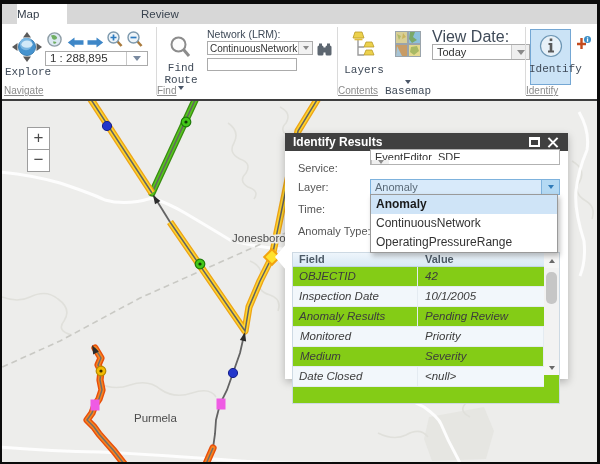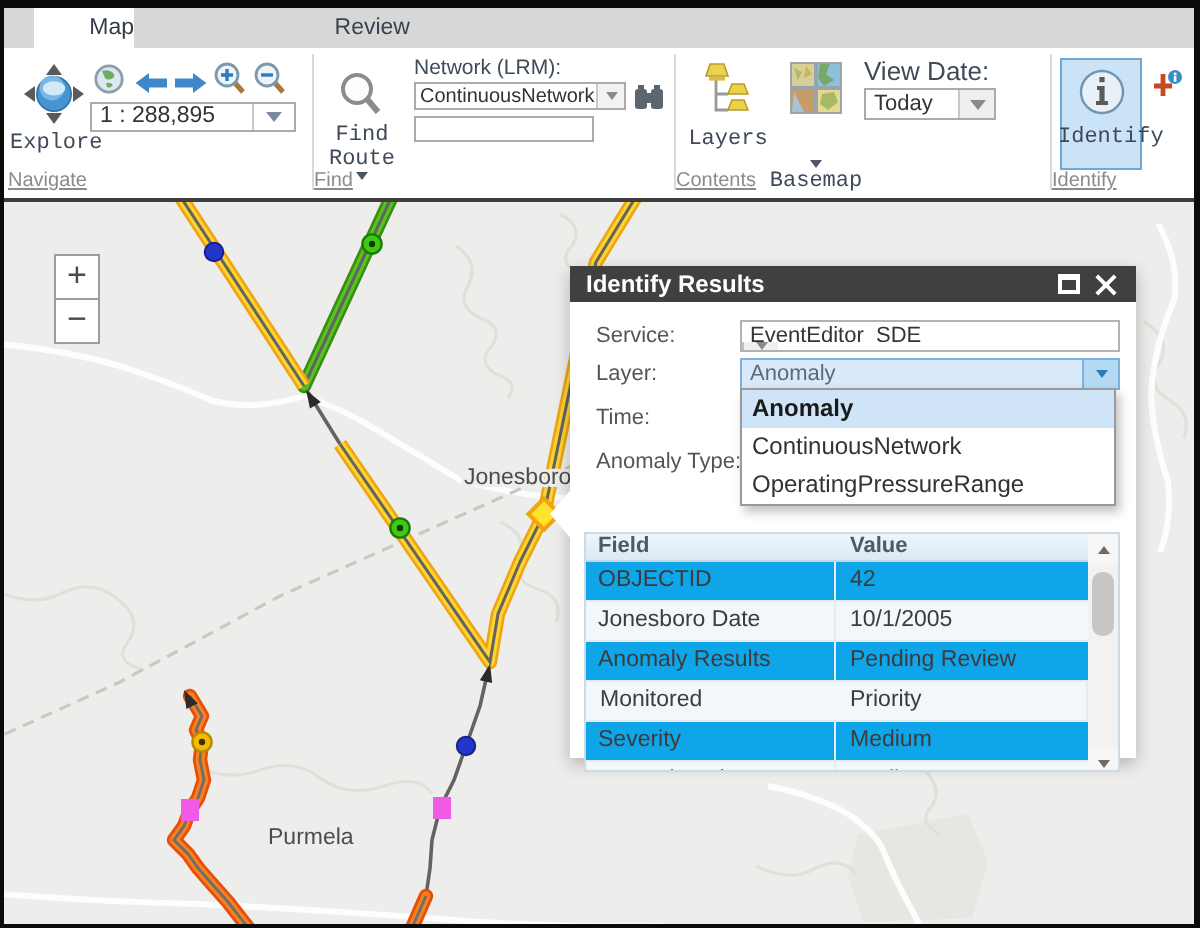--- a/index.html
+++ b/index.html
@@ -2,21 +2,21 @@
 <html><head>
 <meta charset="utf-8">
 <style>
   html,body{margin:0;padding:0;}
   .window{position:relative;width:600px;height:464px;background:#0b0b0b;overflow:hidden;
     font-family:"Liberation Sans",sans-serif;-webkit-font-smoothing:antialiased;}
   .app{position:absolute;left:2px;top:4px;width:595px;height:458px;background:#fff;overflow:hidden;}
 
   
   .tabstrip{position:absolute;left:0;top:0;width:100%;height:20px;background:#d7d7d7;}
-  .tab{position:absolute;top:0;height:20px;line-height:21px;text-align:right;
+  .tab{position:absolute;top:0;height:20px;line-height:21px;text-align:left;
        font-size:11.5px;color:#39434f;cursor:default;}
   .tab.active{background:#fff;color:#333d49;}
 
   
   .ribbon{position:absolute;left:0;top:20px;width:100%;height:75px;background:#fff;
           border-bottom:2px solid #3e3e3e;}
   .rsep{position:absolute;top:3px;height:68px;width:1px;background:#dadada;}
   .grouplabel{position:absolute;top:60px;height:14px;line-height:14px;font-size:10px;
               color:#8b8b8b;text-decoration:underline;}
   .rbtn-label{font-size:11px;color:#3f4a58;text-align:center;line-height:12px;font-family:Liberation Mono, monospace;}
@@ -63,27 +63,27 @@
   .dlg-combo.focused .carr{background:#b4d9f3;border-left-color:#7db2dd;}
   .dlg-combo.focused .carr .tri-down{border-top-color:#2f7ab8;}
 
   .dropdown{position:absolute;left:85px;top:61px;width:186px;background:#fff;
             border:1px solid #9a9a9a;box-shadow:2px 3px 5px rgba(0,0,0,0.25);z-index:30;}
   .dd-item{height:19px;line-height:19px;padding-left:5px;font-size:12px;color:#333;cursor:pointer;
            white-space:nowrap;overflow:hidden;}
   .dd-item.selected{background:#cfe4f7;color:#1a1a1a;font-weight:bold;}
 
   
-  .dlg-table{position:absolute;left:7px;top:133px;width:268px;height:120px;border:1px solid #cdd9e3;
-             box-sizing:border-box;overflow:hidden;background:#0ea5e9;}
+  .dlg-table{position:absolute;left:7px;top:119px;width:268px;height:152px;border:1px solid #cdd9e3;
+             box-sizing:border-box;overflow:hidden;background:#84cc16;}
   .tbl-head{position:absolute;left:0;top:0;width:251px;height:13px;
             background:linear-gradient(#eef5fb,#d9e9f5);border-bottom:1px solid #c3d6e4;}
   .tbl-head .hcell{position:absolute;top:0;height:13px;line-height:13px;font-weight:bold;
                    color:#4d5a66;font-size:11px;}
-  .tbl-rows{position:absolute;left:0;top:14px;width:251px;}
+  .tbl-rows{position:absolute;left:0;top:14px;width:251px;font-style:italic;}
   .trow{height:20px;box-sizing:border-box;border-bottom:1px solid #e4ebf1;display:flex;}
   .trow.alt{background:#f2f7fb;}
   .tcell{line-height:19px;font-size:11.5px;color:#3c3c3c;white-space:nowrap;overflow:hidden;}
   .tcell.c1{width:125px;padding-left:6px;box-sizing:border-box;border-right:1px solid #e4ebf1;}
   .tcell.c2{flex:1;padding-left:7px;}
   .tbl-scroll{position:absolute;right:0;top:0;width:15px;height:122px;background:#f2f2f2;}
   .sc-btn{position:absolute;left:0;width:15px;height:15px;background:#f6f6f6;display:flex;
           align-items:center;justify-content:center;}
   .sc-up{top:0;}
   .sc-down{bottom:0;}
@@ -213,22 +213,22 @@
           </g>
           <path d="M2,3 L6,5 L4,9 Z" fill="#b0ba6a"></path>
           <path d="M8,2 L11,6 L7,8 Z" fill="#c9b45e"></path>
           <path d="M15,1 L20,1 L18,6 L22,9 L17,12 L14,8 Z" fill="#7aa868"></path>
           <path d="M2,15 L7,25 L1,25 Z" fill="#a6c4d6"></path>
           <path d="M16,16 L22,15 L24,20 L19,24 L15,21 Z" fill="#a8b964"></path>
         </svg>
         <div class="rbtn-label" style="position:absolute;left:-4px;right:-4px;top:34px;margin-top:21px;">Basemap</div>
         <div style="position:absolute;left:17px;top:50px;width:0;height:0;border-left:3.5px solid transparent;border-right:3.5px solid transparent;border-top:4px solid #4a5668;"></div>
       </div>
-      <div style="position:absolute;left:430px;top:4px;font-size:13px;color:#3f4a58;">View Date:</div>
-      <div class="combo" style="left:430px;top:20px;width:66px;height:16px;">
+      <div style="position:absolute;left:430px;top:4px;font-size:16px;color:#3f4a58;">View Date:</div>
+      <div class="combo" style="left:430px;top:20px;width:98px;height:16px;">
         <div class="cval" style="font-size:11px;line-height:15px;">Today</div>
         <div class="carr" style="width:17px;background:#efefef;">
           <div class="tri-down" style="border-top-color:#8a8a8a;"></div>
         </div>
       </div>
       <div class="grouplabel" style="left:336px;width:186px;">Contents</div>
       <div class="rsep" style="left:523px;"></div>
 
       <div style="position:absolute;left:528px;top:5px;width:41px;height:56px;text-align:center;
                   background:#cbe3f6;border:1px solid #74a7d4;box-sizing:border-box;">
@@ -351,21 +351,21 @@
       <svg class="callout" width="11" height="27">
         <polygon points="11,0 0,13 11,26" fill="#ffffff"></polygon>
       </svg>
       <div class="dlg-title">
         <span>Identify Results</span>
         <div class="dlg-btn dlg-max"></div>
         <div class="dlg-btn dlg-close"></div>
       </div>
 
       <div class="dlg-label" style="top:28px;">Service:</div>
-      <div class="dlg-combo" style="top:27px;flex-direction:column;">
+      <div class="dlg-combo" style="top:16px;flex-direction:column;">
         <div class="cval">EventEditor_SDE</div>
         <div class="carr">
           <div class="tri-down"></div>
         </div>
       </div>
 
       <div class="dlg-label" style="top:47px;">Layer:</div>
       <div class="dlg-combo focused" style="top:46px;">
         <div class="cval">Anomaly</div>
         <div class="carr">
@@ -386,34 +386,34 @@
         <div class="tbl-head">
           <div class="hcell" style="left:6px;">Field</div>
           <div class="hcell" style="left:132px;">Value</div>
         </div>
         <div class="tbl-rows">
           <div class="trow">
             <div class="tcell c1">OBJECTID</div>
             <div class="tcell c2">42</div>
           </div>
           <div class="trow alt">
-            <div class="tcell c1">Jonesboro Date</div>
+            <div class="tcell c1">Inspection Date</div>
             <div class="tcell c2">10/1/2005</div>
           </div>
           <div class="trow">
             <div class="tcell c1">Anomaly Results</div>
             <div class="tcell c2">Pending Review</div>
           </div>
           <div class="trow alt">
             <div class="tcell c2">Monitored</div>
             <div class="tcell c1">Priority</div>
           </div>
           <div class="trow">
+            <div class="tcell c2">Medium</div>
             <div class="tcell c1">Severity</div>
-            <div class="tcell c2">Medium</div>
           </div>
           <div class="trow alt">
             <div class="tcell c1">Date Closed</div>
             <div class="tcell c2">&lt;null&gt;</div>
           </div>
         </div>
         <div class="tbl-scroll">
           <div class="sc-btn sc-up">
             <div class="tri-up-s"></div>
           </div>

